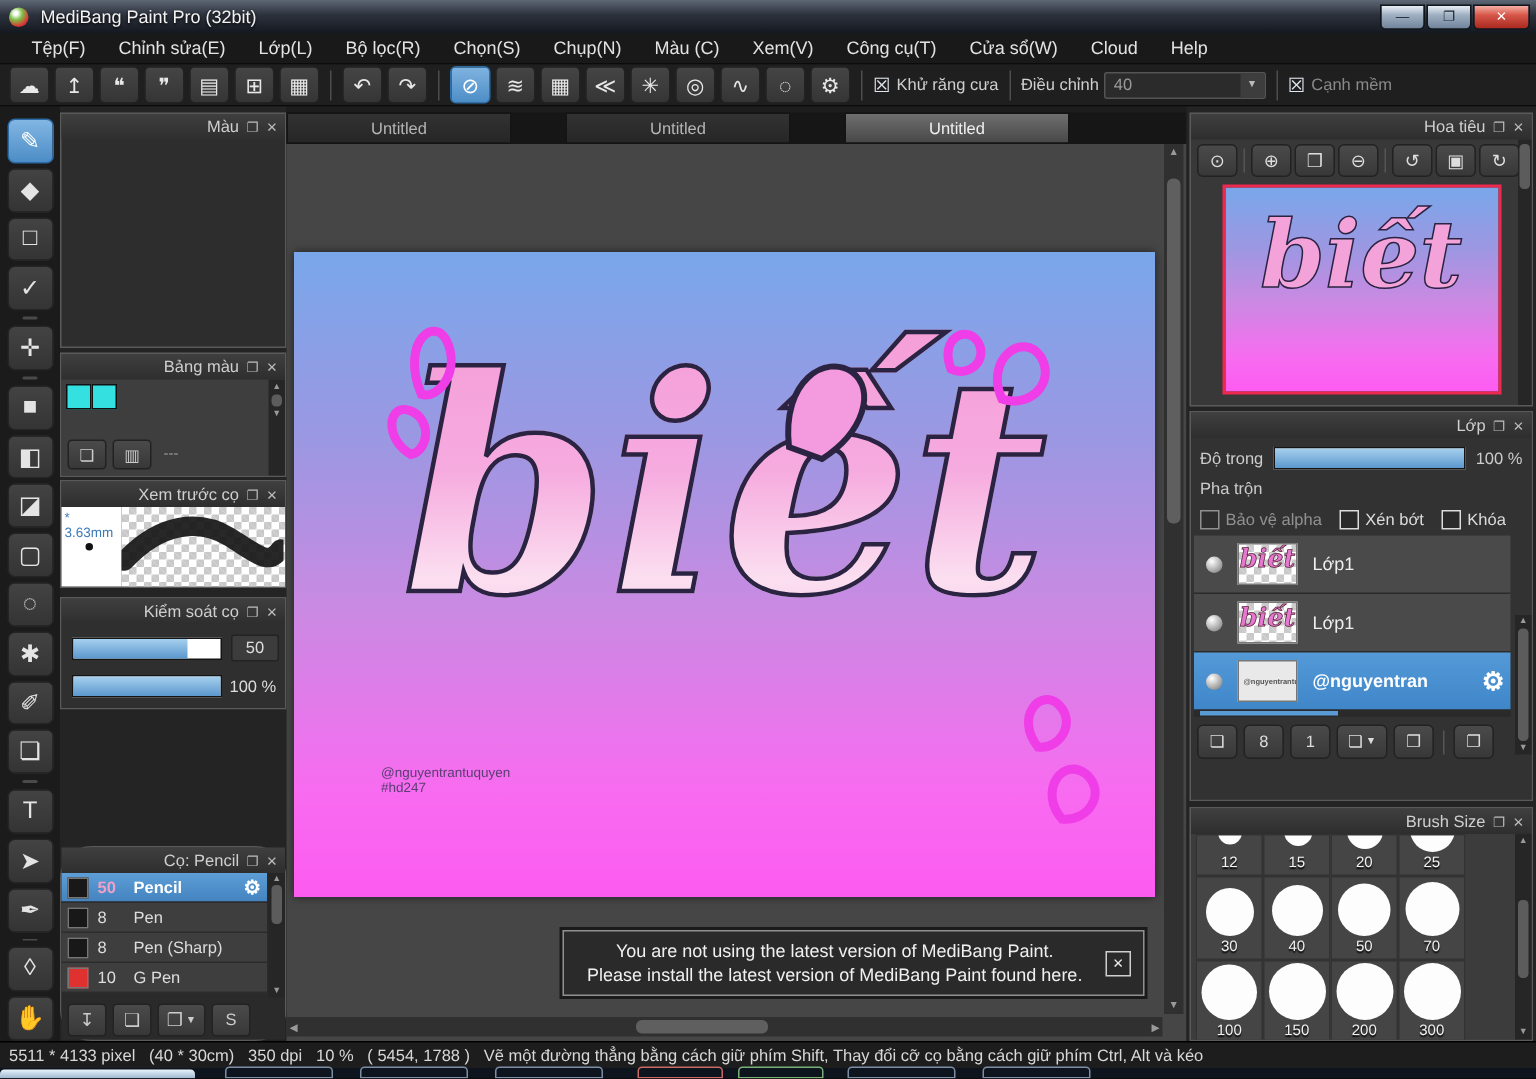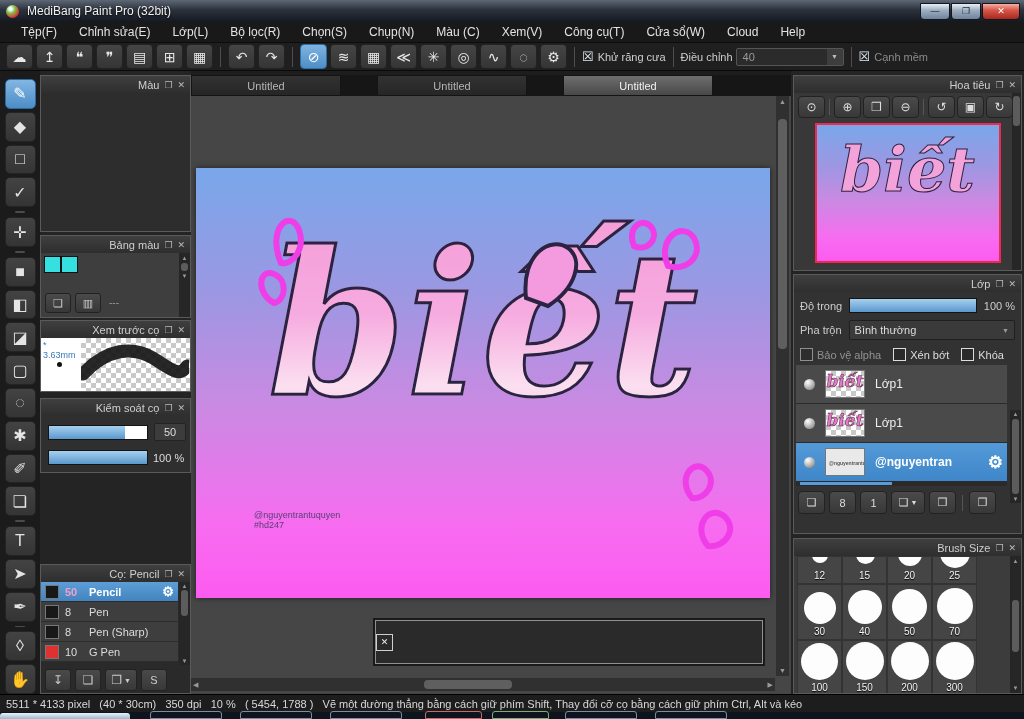--- a/index.html
+++ b/index.html
@@ -388,21 +388,21 @@
         </div>
         <div class="slider" style="position:absolute;left:7px;top:34px;width:98px;">
           <div class="sfill" style="width:100%;"></div>
         </div>
         <div style="position:absolute;left:112px;top:36px;font-size:11px;color:#ddd;">100 %</div>
       </div>
     </div>
 
     <div style="flex:1;background:#242424;"></div>
 
-    <div class="panel" style="height:130px;">
+    <div class="panel" style="height:130px;border-radius:21px;">
       <div class="phdr">
         <span class="ptitle">Cọ: Pencil</span>
         <span class="hic">❐</span>
         <span class="hic">✕</span>
       </div>
       <div class="pbody" style="background:#2a2a2a;">
         <div style="position:absolute;left:0;top:0;right:12px;">
           <div class="brushrow sel">
             <div class="bsw"></div>
             <span style="color:#f0a0c8;width:18px;">50</span>
@@ -473,20 +473,24 @@
           <path d="M496,330 C480,310 498,290 510,302 C522,314 510,332 496,330 Z" fill="none" stroke="#ef3de8" stroke-width="6"></path>
           <path d="M512,378 C496,360 512,336 528,348 C542,360 530,380 512,378 Z" fill="none" stroke="#ef3de8" stroke-width="6"></path>
         </svg>
         <div class="credit">
           <div>@nguyentrantuquyen</div>
           <div>#hd247</div>
         </div>
       </div>
 
       <div id="notice">
+        <div class="ntext">
+          <div>You are not using the latest version of MediBang Paint.</div>
+          <div>Please install the latest version of MediBang Paint found here.</div>
+        </div>
         <div class="nx">
             <span>✕</span>
           </div>
       </div>
 
       <div class="scrollH">
         <span class="sarr">◀</span>
         <div style="flex:1;position:relative;height:13px;">
             <div class="hthumb"></div>
           </div>
@@ -554,24 +558,20 @@
       <div class="pbody" style="background:#323232;">
         <div class="lrow" style="margin-top:6px;">
           <span>Độ trong</span>
           <div class="slider" style="flex:1;">
               <div class="sfill" style="width:100%;"></div>
             </div>
           <span>100 %</span>
         </div>
         <div class="lrow" style="margin-top:7px;">
           <span>Pha trộn</span>
-          <div class="ldrop">
-            <span>Bình thường</span>
-            <span class="arr">▼</span>
-          </div>
         </div>
         <div class="lrow" style="margin-top:8px;gap:12px;">
           <div class="lchk" style="opacity:.55;">
             <div class="sq"></div>
             <span>Bảo vệ alpha</span>
           </div>
           <div class="lchk">
             <div class="sq"></div>
             <span>Xén bớt</span>
           </div>

